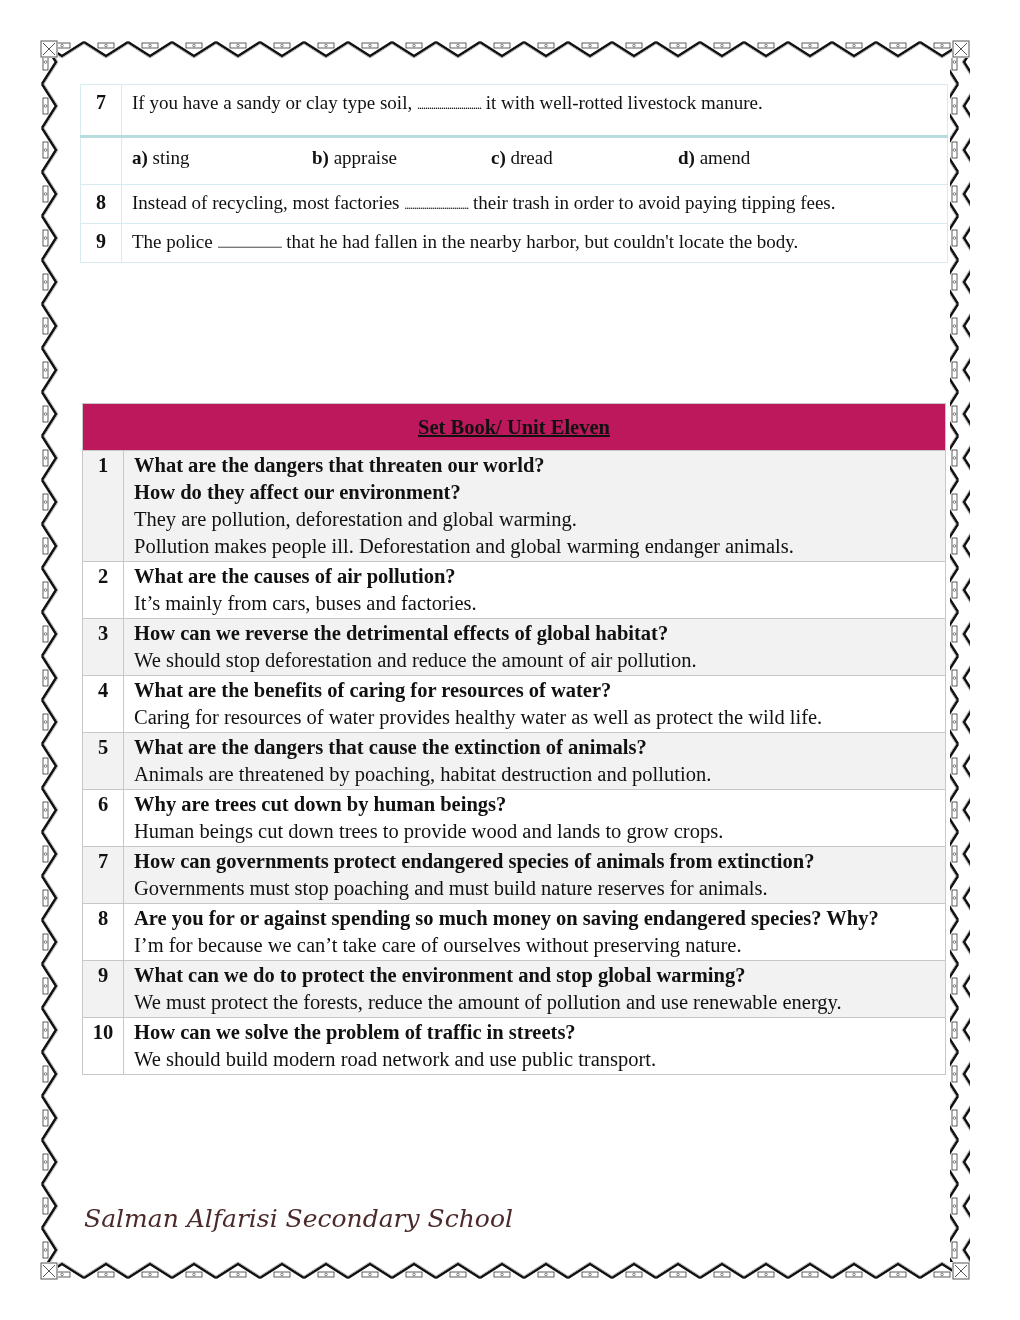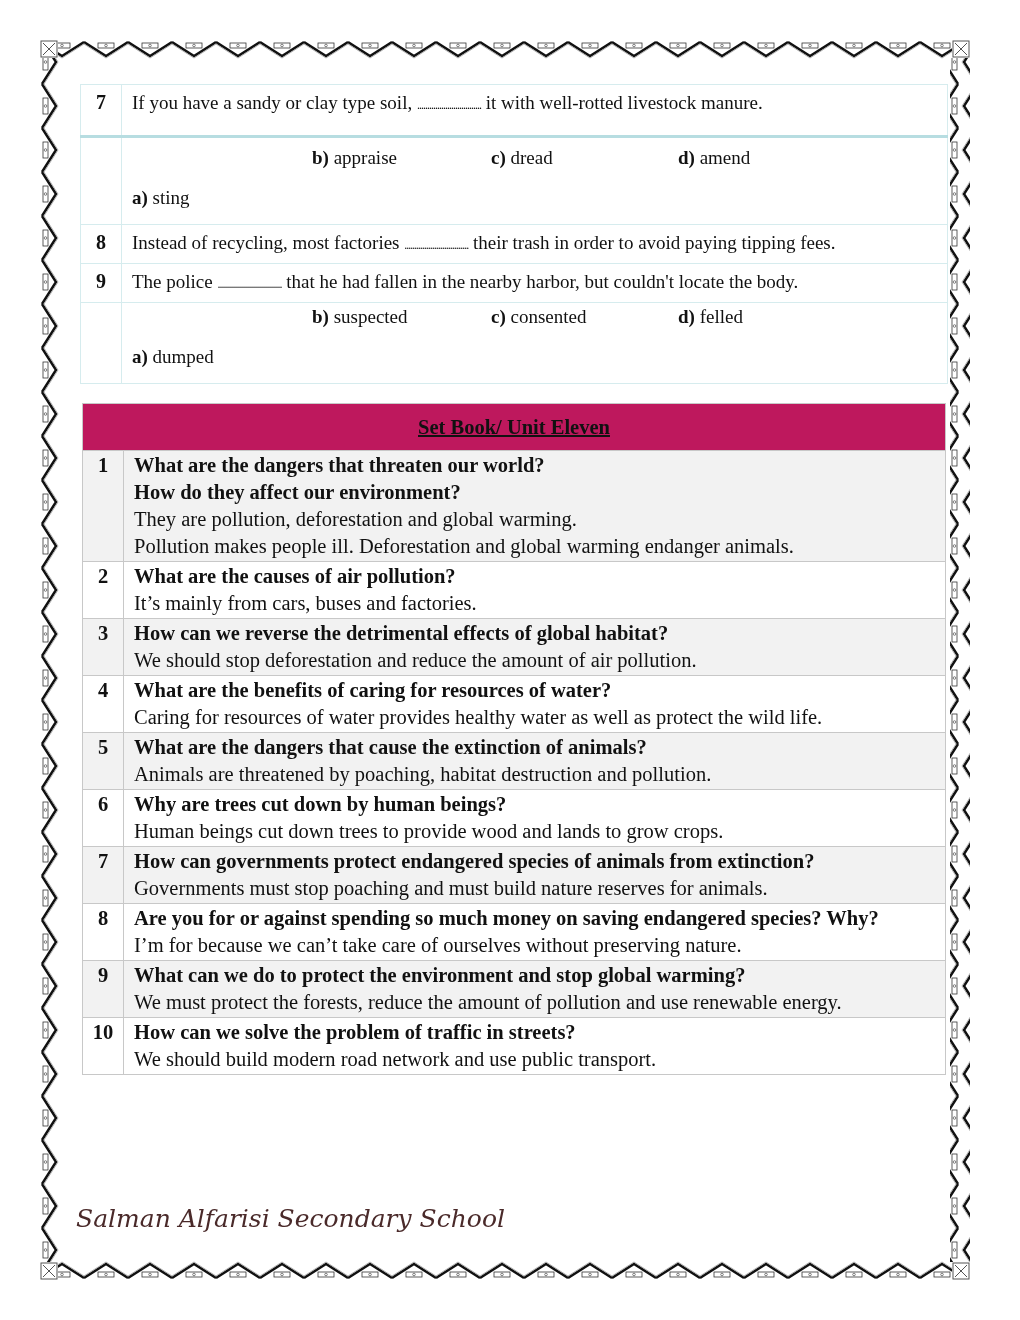--- a/index.html
+++ b/index.html
@@ -14,21 +14,21 @@
   .mcq { position:absolute; left:80px; top:84px; width:868px; border-collapse:collapse;
          font-size:19px; }
   .mcq td { border:1.5px solid #d6ecee; vertical-align:top; padding:0; }
   .mcq td.num { width:40px; text-align:center; font-weight:bold; font-size:20px; padding-top:6px; }
   .mcq td.q { padding:4px 10px 4px 10px; line-height:27px; }
   .mcq tr.qrow td { }
   .mcq tr.qrow.thick td { border-bottom:3px solid #b7dde1; }
   .mcq .opts { display:flex; padding:2px 10px 14px 10px; line-height:24px; }
   .mcq .opt { }
   .mcq .opt b { font-weight:bold; }
-  .mcq .o1 { width:180px;margin-top:40px; } .mcq .o2 { width:179px; } .mcq .o3 { width:187px; }
+  .mcq .o1 { width:180px; } .mcq .o2 { width:179px; } .mcq .o3 { width:187px; }
   .dots { letter-spacing:-1px; font-size:12px; vertical-align:baseline; }
 
   
   .sb { position:absolute; left:82px; top:403px; width:864px; border-collapse:collapse;
         font-size:20.5px; }
   .sb td { border:1.5px solid #c8c8c8; vertical-align:top; padding:0; }
   .sb .head { text-align:center; font-weight:bold; height:46px; vertical-align:middle;
               background:#be185d; }
   .sb .head span { text-decoration:underline; text-decoration-thickness:2px; }
   .sb td.num { width:40px; text-align:center; font-weight:bold; padding-top:1px; line-height:27px; }
@@ -38,21 +38,21 @@
   .sb .qline { font-weight:bold; }
   .sb .aline { font-weight:normal; }
 
   
   .wm { position:absolute; left:300px; top:475px; width:440px; height:380px; pointer-events:none; }
 
   
   .footer { position:absolute; top:1200px; left:72px; width:780px; height:40px;
             font-family:"DejaVu Serif", "Liberation Serif", serif; font-style:italic;
             color:#4a2a2a; font-size:25px; }
-  .footer .school { position:absolute; left:4px; top:4px; }
+  .footer .school { position:absolute; left:12px; top:4px; }
   .footer .page { position:absolute; left:612px; top:4px; }
 </style>
 </head>
 <body>
 
 <div class="frame">
   <svg width="930" height="1240" viewBox="0 0 930 1240">
     <defs>
       <pattern id="zigH" x="0" y="0" width="44" height="20" patternUnits="userSpaceOnUse">
         <polyline points="0,2 22,16 44,2" fill="none" stroke="#111" stroke-width="2.5"></polyline>
@@ -125,31 +125,20 @@
         </td>
       </tr>
       <tr class="qrow">
         <td class="num">8</td>
         <td class="q"><span>Instead of recycling, most factories </span><span class="dots">................................</span><span> their trash in order to avoid paying tipping fees.</span></td>
       </tr>
       <tr class="qrow">
         <td class="num">9</td>
         <td class="q"><span>The police </span><span class="dots">................................</span><span> that he had fallen in the nearby harbor, but couldn't locate the body.</span></td>
       </tr>
-      <tr>
-        <td></td>
-        <td>
-          <div class="opts">
-            <span class="opt o1"><b>a)</b><span> dumped</span></span>
-            <span class="opt o2"><b>b)</b><span> suspected</span></span>
-            <span class="opt o3"><b>c)</b><span> consented</span></span>
-            <span class="opt o4"><b>d)</b><span> felled</span></span>
-          </div>
-        </td>
-      </tr>
     </tbody>
 </table>
 
 <table class="sb">
   <tbody id="sb-body">
     <tr>
       <td class="head" colspan="2">
         <span>Set Book/ Unit Eleven</span>
       </td>
     </tr>

